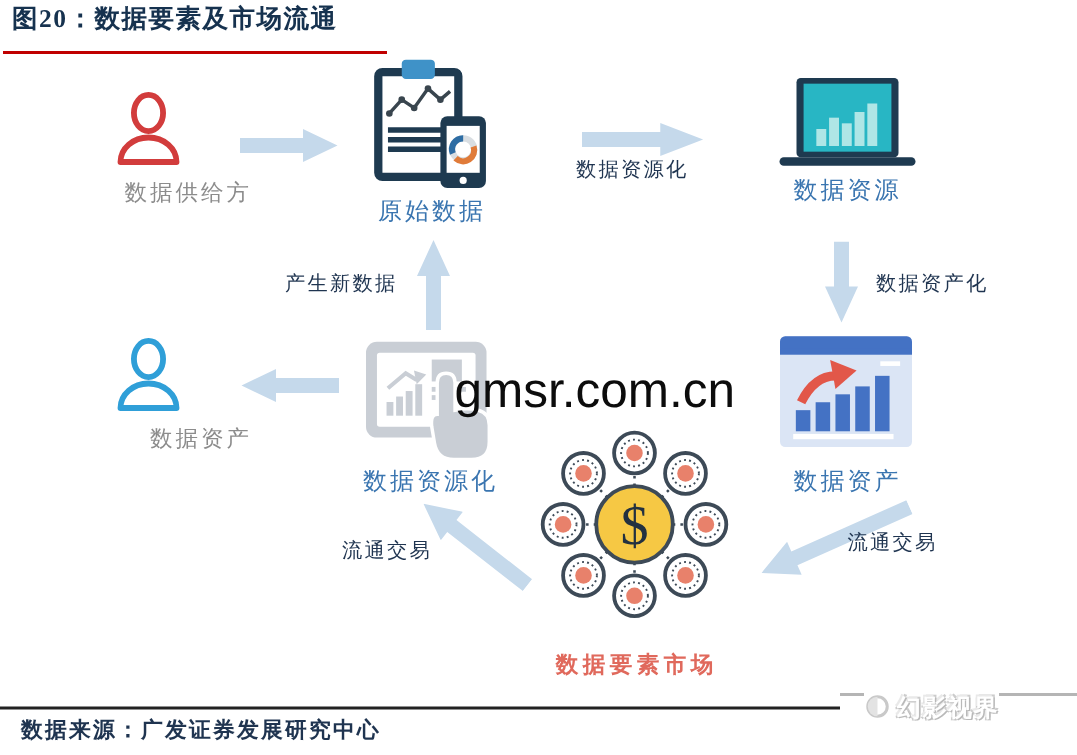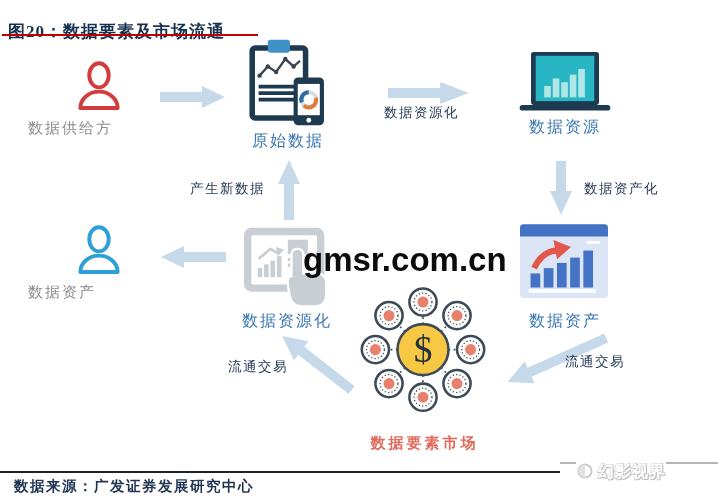--- a/index.html
+++ b/index.html
@@ -1,39 +1,39 @@
 <!DOCTYPE html>
 <html><head>
 <meta charset="utf-8">
 <style>
   html,body{margin:0;padding:0;}
   body{width:718px;height:503px;position:relative;background:#ffffff;overflow:hidden;
        font-family:"Liberation Sans",sans-serif;}
   .abs{position:absolute;}
 
   
-  .fig-title{left:8px;top:20px;font-family:"Liberation Serif",serif;font-weight:bold;
+  .fig-title{left:8px;top:1px;font-family:"Liberation Serif",serif;font-weight:bold;
              font-size:17px;color:#16324f;letter-spacing:1px;}
   .title-underline{left:2px;top:34px;width:256px;height:2px;background:#c00000;}
 
   
   .node-label{font-family:"Liberation Serif",serif;font-size:16px;color:#3a75b0;
               letter-spacing:2px;text-align:center;}
   .gray-label{font-family:"Liberation Serif",serif;font-size:15px;color:#8c8c8c;
-              letter-spacing:2px;text-align:left;}
+              letter-spacing:2px;text-align:right;}
   .edge-label{font-family:"Liberation Serif",serif;font-size:13.5px;color:#1f3450;
               letter-spacing:1.5px;}
   .market-label{font-family:"Liberation Serif",serif;font-size:15px;color:#e0695c;
                 letter-spacing:3px;text-align:center;font-weight:bold;}
 
   .rot156{transform:rotate(156deg);transform-origin:50% 50%;}
   .rotm142{transform:rotate(-142deg);transform-origin:50% 50%;}
 
   
-  .wm-center{left:303px;top:241px;font-size:33px;font-weight:bold;color:#0c0c0c;
+  .wm-center{left:303px;top:241px;font-size:33px;font-weight:normal;color:#0c0c0c;
              letter-spacing:0px;}
 
   
   .bottom-rule{left:0;top:471px;width:718px;height:2px;background:#222222;}
   .source-line{left:14px;top:477px;font-family:"Liberation Serif",serif;font-weight:bold;
                font-size:14.5px;color:#1f3450;letter-spacing:1.5px;}
 
   .wm-corner{left:560px;top:462px;width:158px;height:24px;display:flex;align-items:flex-start;
              background:#ffffff;}
   .wm-line{height:2px;background:#b5b5b5;}

